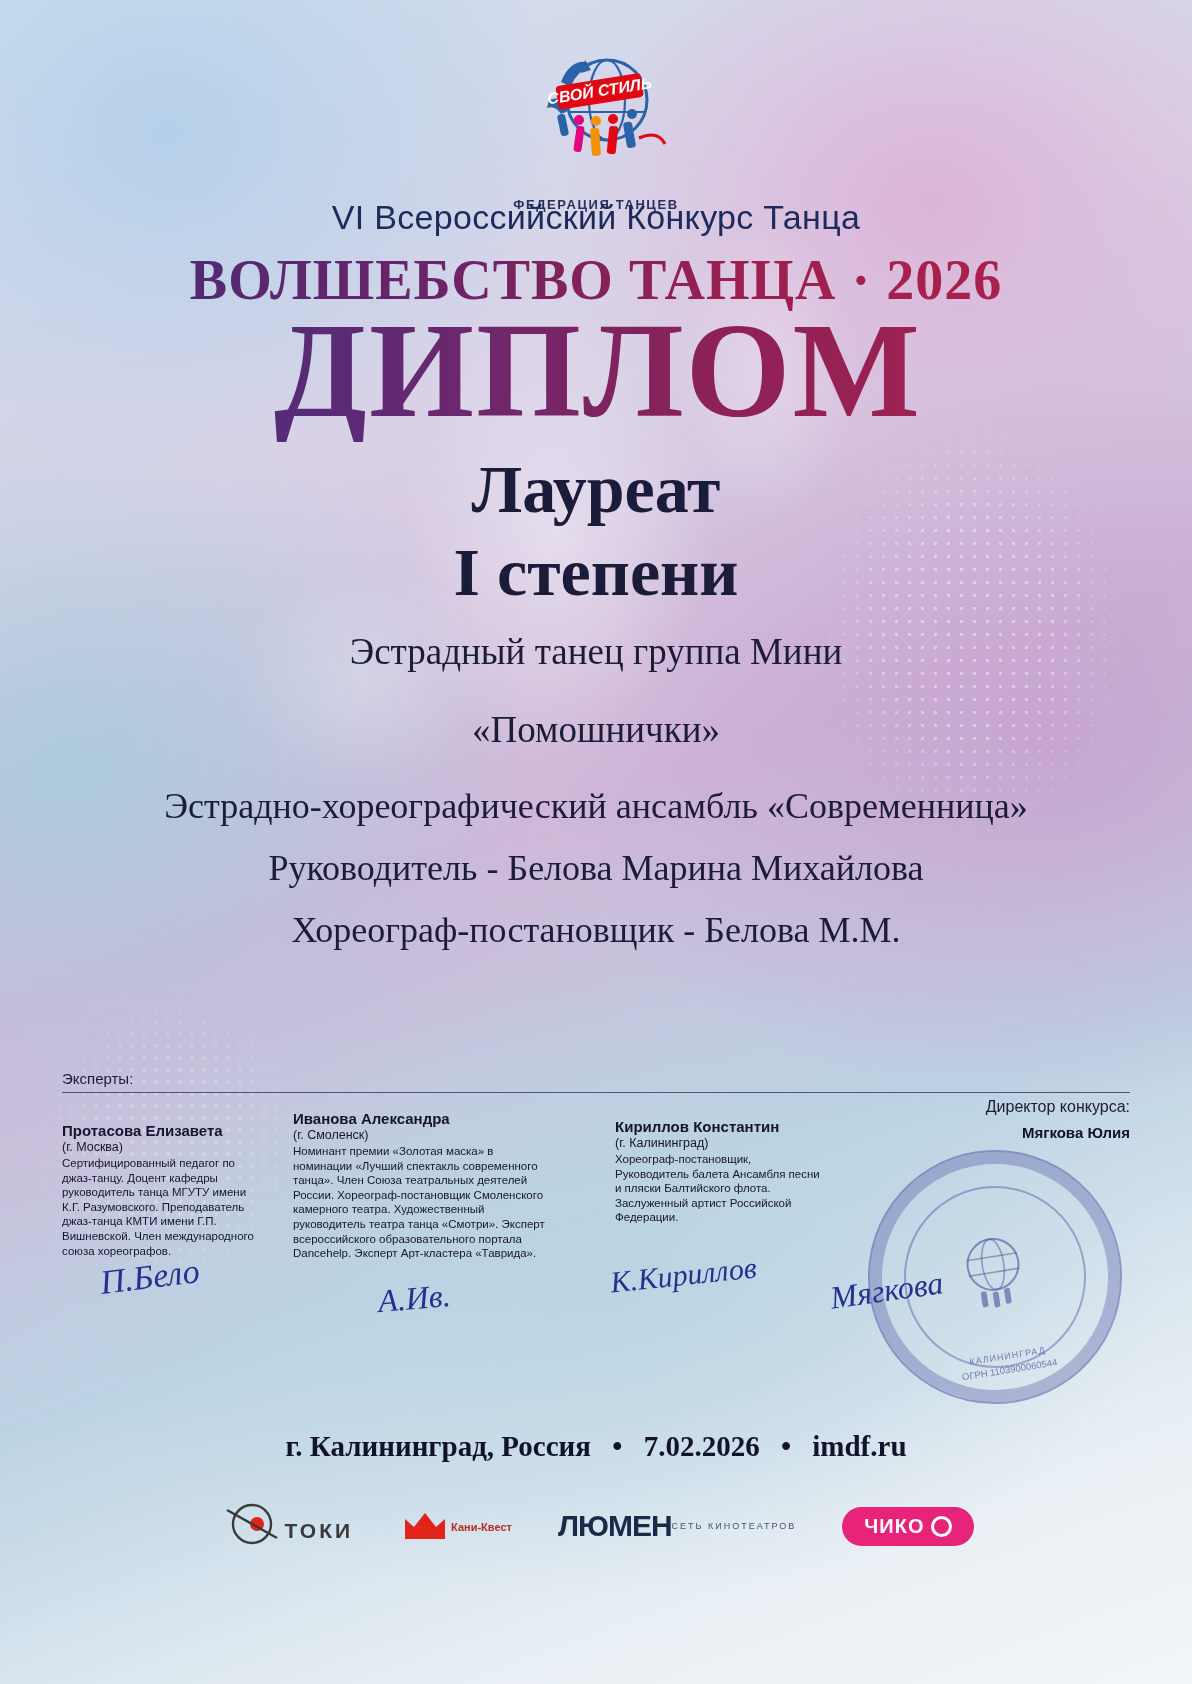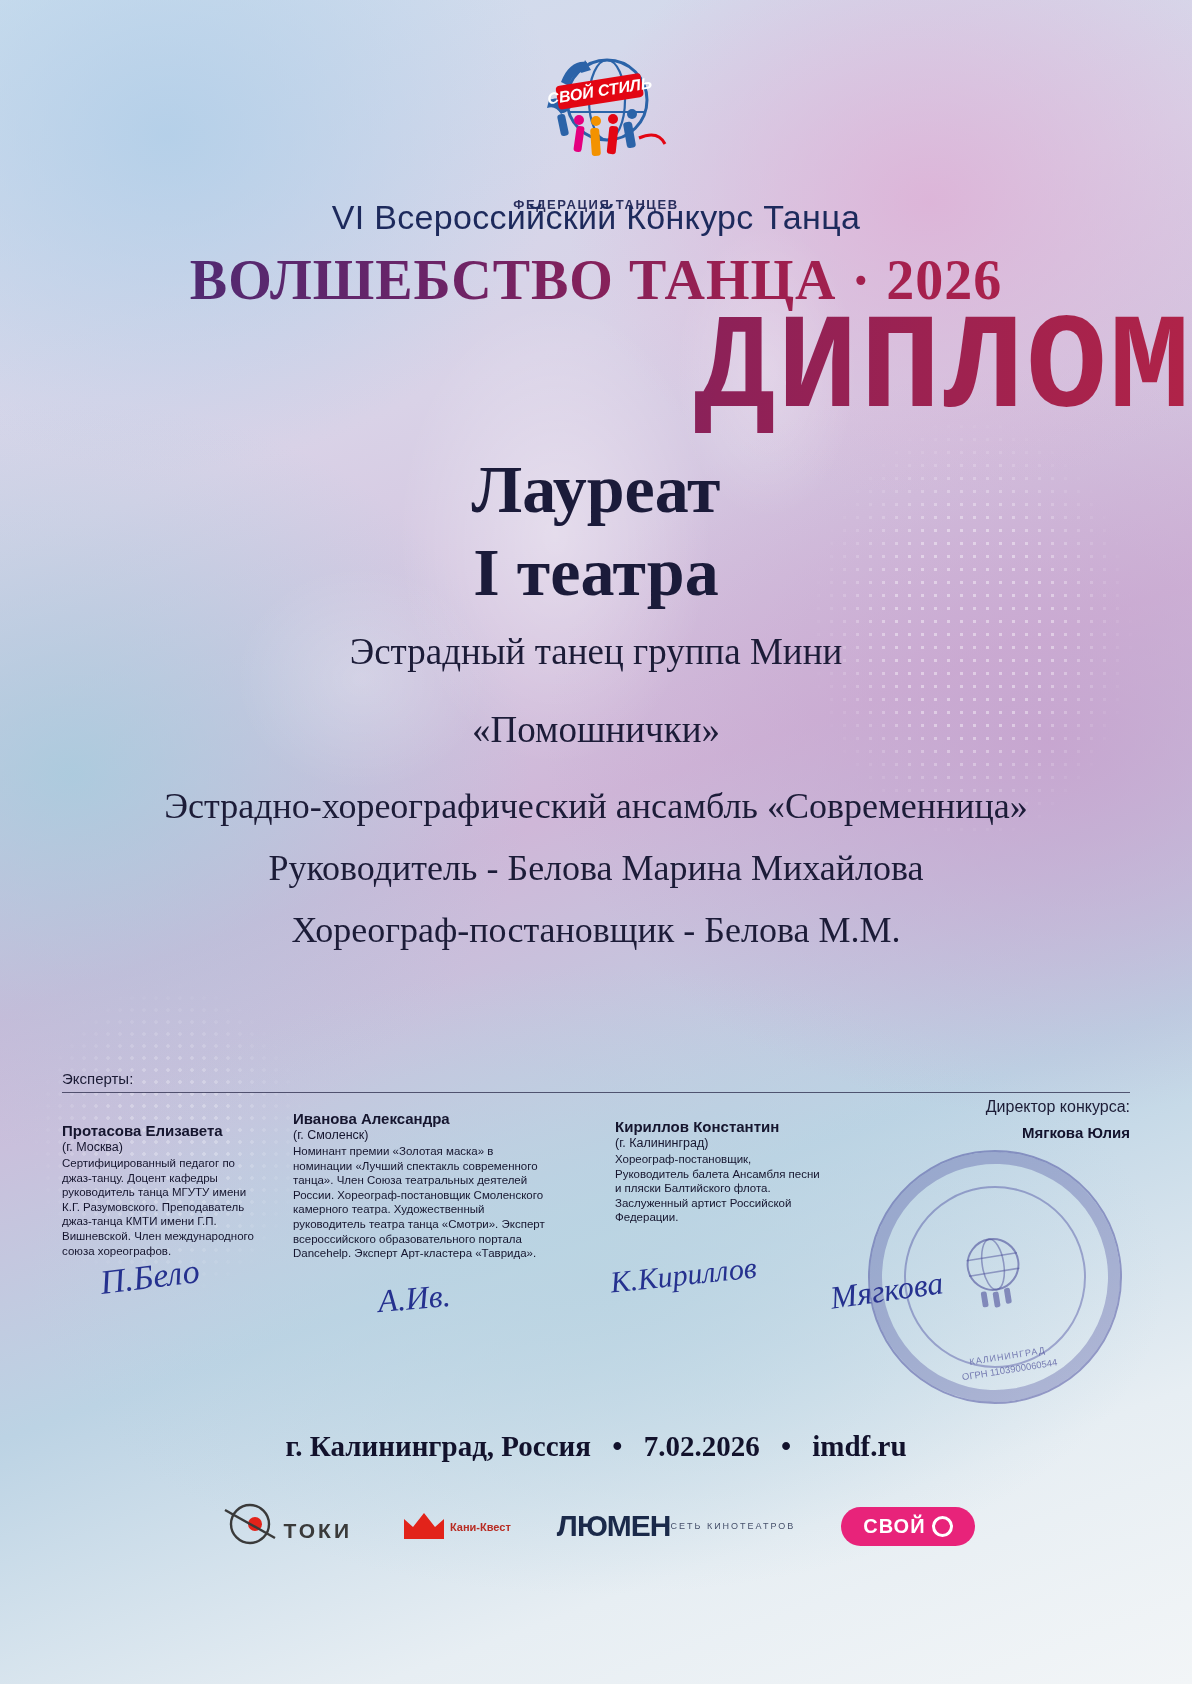--- a/index.html
+++ b/index.html
@@ -62,22 +62,22 @@
   .line-title{
     position:absolute;left:0;right:0;top:248px;text-align:center;
     font-family:"Liberation Serif", serif;
     font-weight:700;font-size:56px;letter-spacing:1px;
     color:#7b1f4b;
     background:linear-gradient(90deg,#3d2f7a 0%, #6d2366 38%, #9c1f4f 62%, #b3234c 100%);
     -webkit-background-clip:text;background-clip:text;color:transparent;
     text-shadow:none;
   }
   .line-diploma{
-    position:absolute;left:4px;right:0;top:300px;text-align:right;
-    font-family:Liberation Mono, monospace;
+    position:absolute;left:4px;right:0;top:300px;text-align:center;
+    font-family:Liberation Serif, serif;
     font-weight:700;font-size:135px;line-height:1.05;letter-spacing:2px;
     background:linear-gradient(90deg,#3b2f7e 0%, #5e2a75 30%, #8d2158 60%, #b02348 100%);
     -webkit-background-clip:text;background-clip:text;color:transparent;
   }
   .award{
     position:absolute;left:0;right:0;top:448px;text-align:center;
     font-family:"Liberation Serif", serif;font-weight:700;
     font-size:68px;line-height:1.22;color:#1b1b3a;
   }
   .award .l2{display:block;}
@@ -231,21 +231,21 @@
     </svg>
     <div class="logo-caption">ФЕДЕРАЦИЯ ТАНЦЕВ</div>
   </div>
 
   <div class="line-contest">VI Всероссийский Конкурс Танца</div>
   <div class="line-title">ВОЛШЕБСТВО ТАНЦА · 2026</div>
   <div class="line-diploma">ДИПЛОМ</div>
 
   <div class="award">
     <span>Лауреат</span>
-    <span class="l2">I театра</span>
+    <span class="l2">I степени</span>
   </div>
 
   <div class="nomination">Эстрадный танец группа Мини</div>
   <div class="piece">«Помошнички»</div>
   <div class="ensemble">Эстрадно-хореографический ансамбль «Современница»</div>
   <div class="leader">Руководитель - Белова Марина Михайлова</div>
   <div class="choreographer">Хореограф-постановщик - Белова М.М.</div>
 
   <div class="experts-label">Эксперты:</div>
   <div class="rule"></div>
@@ -315,19 +315,19 @@
       <div class="sp-kk-text">Кани-Квест</div>
     </div>
 
     <div class="sp">
       <div class="sp-lumen">ЛЮМЕН</div>
       <div class="sp-lumen-sub">СЕТЬ КИНОТЕАТРОВ</div>
     </div>
 
     <div class="sp">
       <div class="sp-chiko">
-        <span>СВОЙ</span>
+        <span>ЧИКО</span>
         <span class="chiko-dot"></span>
       </div>
     </div>
   </div>
 
 </div>
 
 </body></html>

